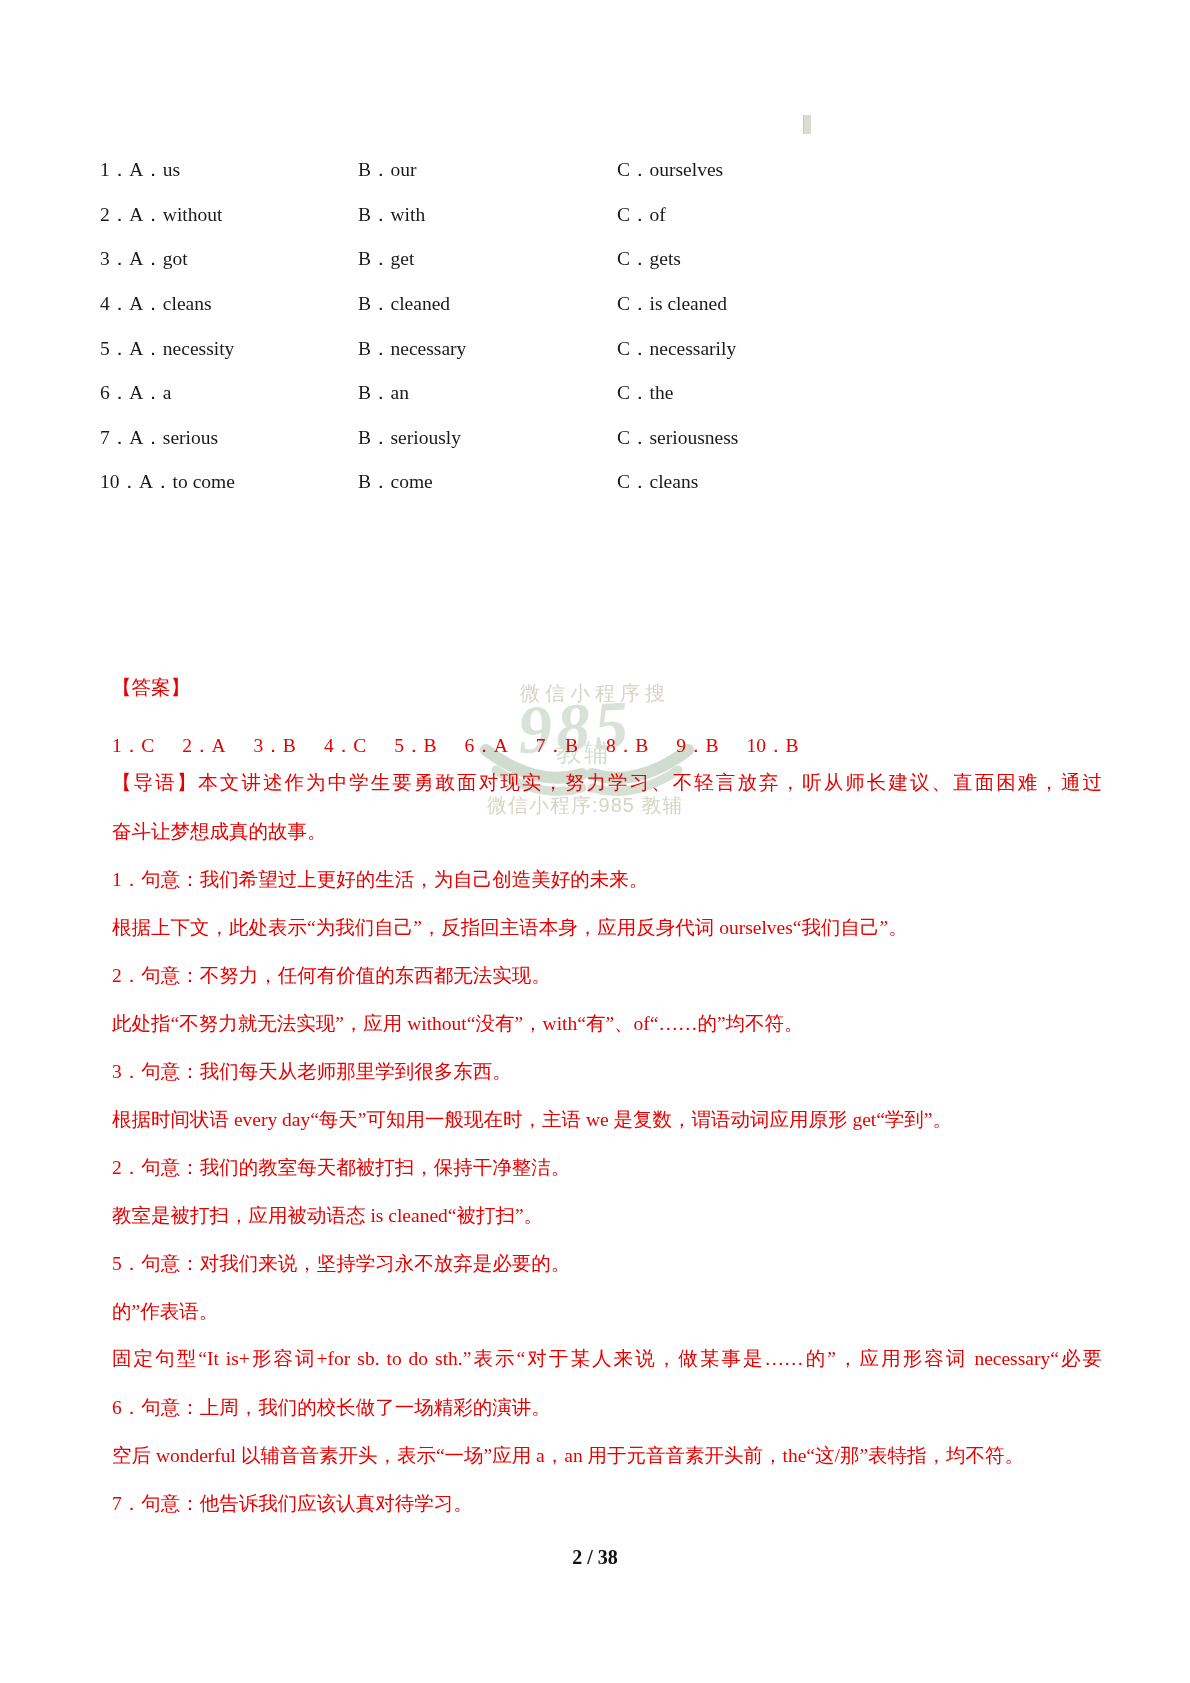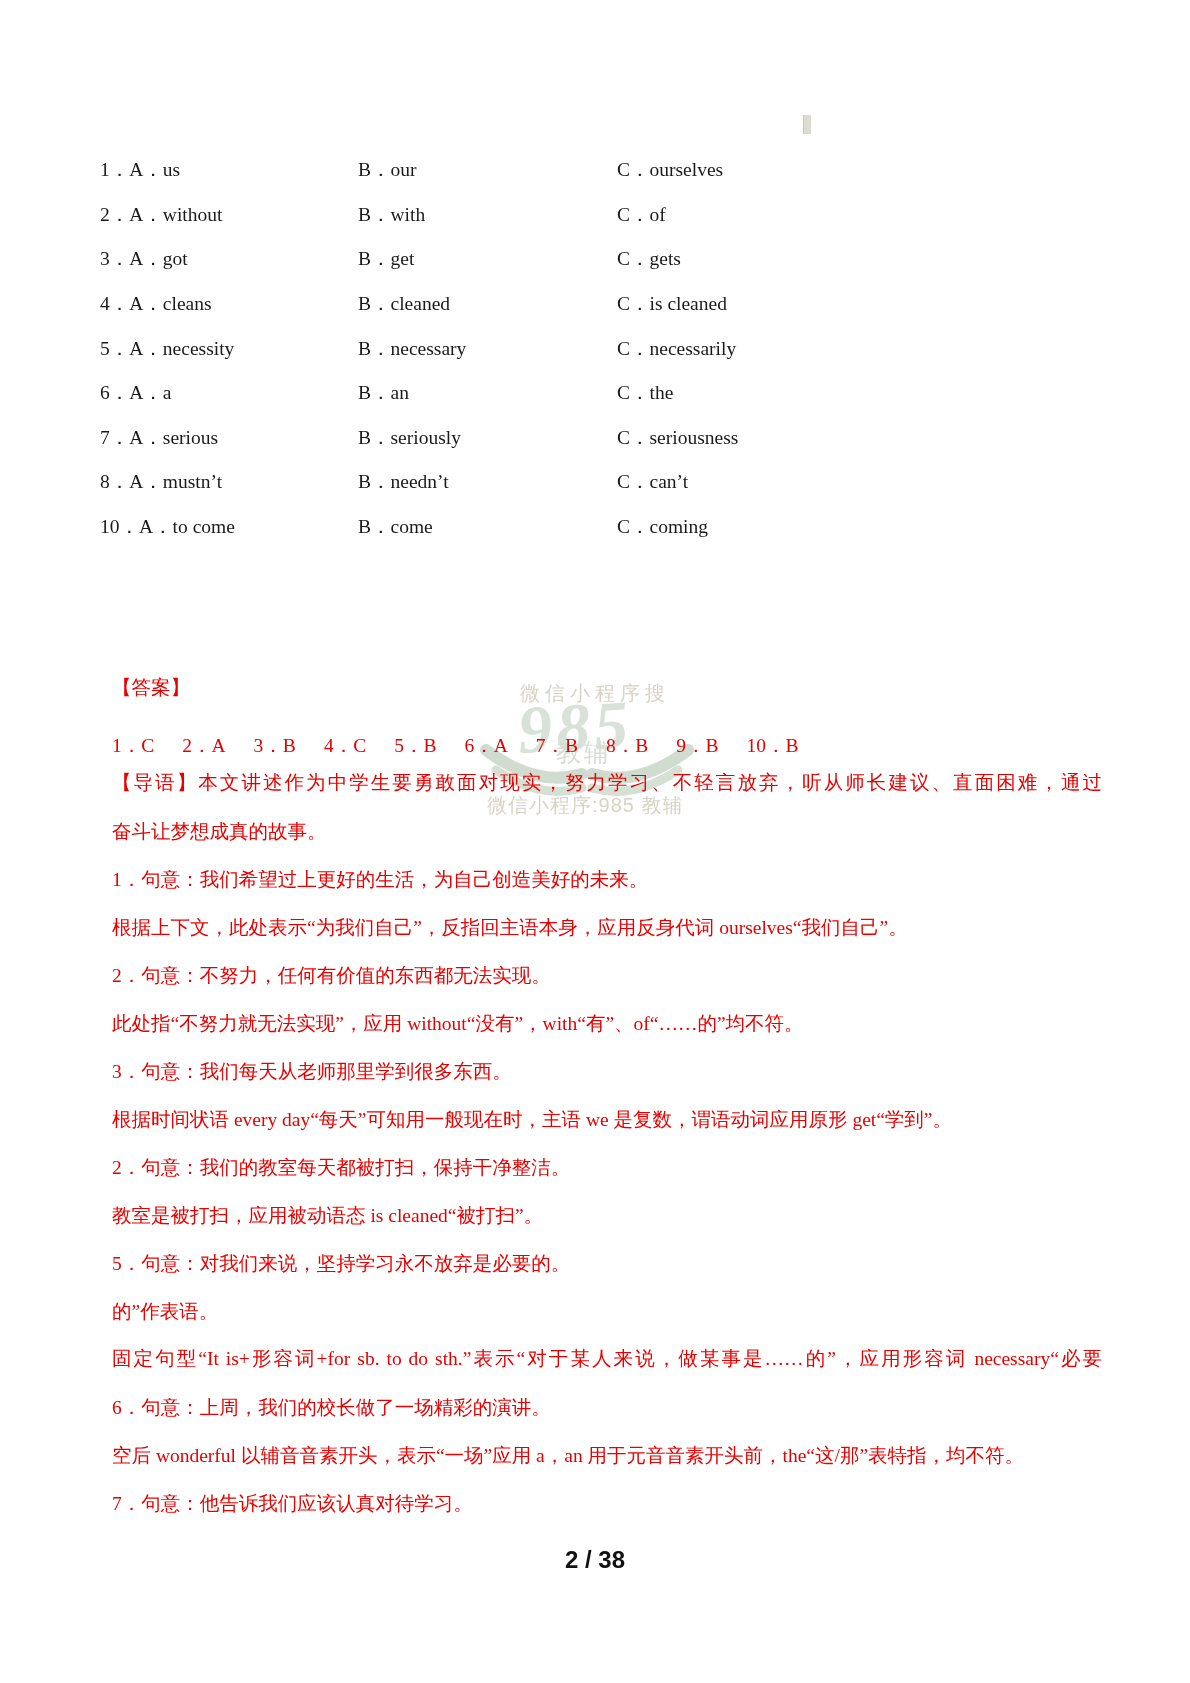--- a/index.html
+++ b/index.html
@@ -71,22 +71,22 @@
   .wm-book{position:absolute;left:478px;top:736px;}
   .wm-bottom{
     position:absolute;left:487px;top:792px;
     font-family:"Liberation Sans",sans-serif;
     font-size:20px;letter-spacing:1px;color:#d7d4c5;
   }
   
   #footer{
     position:absolute;left:0;top:1546px;width:1190px;
     text-align:center;
-    font-family:Liberation Sans, sans-serif;
-    font-weight:bold;font-size:24px;color:#111111;
+    font-family:Liberation Serif, serif;
+    font-weight:bold;font-size:20px;color:#111111;
     z-index:2;
   }
   
   #artifact{
     position:absolute;left:803px;top:115px;
     width:7px;height:19px;
     background:#dcdcd2;
     border-left:1px solid #c8c8ba;
     z-index:2;
   }
@@ -143,28 +143,23 @@
         <span class="q-col q-col1">6．A．a</span>
         <span class="q-col q-col2">B．an</span>
         <span class="q-col q-col3">C．the</span>
       </div>
       <div class="q-row">
         <span class="q-col q-col1">7．A．serious</span>
         <span class="q-col q-col2">B．seriously</span>
         <span class="q-col q-col3">C．seriousness</span>
       </div>
       <div class="q-row">
-        <span class="q-col q-col1">8．A．mustn’t</span>
-        <span class="q-col q-col2">B．needn’t</span>
-        <span class="q-col q-col3">C．can’t</span>
-      </div>
-      <div class="q-row">
         <span class="q-col q-col1">10．A．to come</span>
         <span class="q-col q-col2">B．come</span>
-        <span class="q-col q-col3">C．coming</span>
+        <span class="q-col q-col3">C．cleans</span>
       </div>
     </div>
 
   <div id="analysis">
       <div class="a-line">【答案】</div>
       <div class="answers-row">
         <span class="answer-item">1．C</span>
         <span class="answer-item">2．A</span>
         <span class="answer-item">3．B</span>
         <span class="answer-item">4．C</span>

